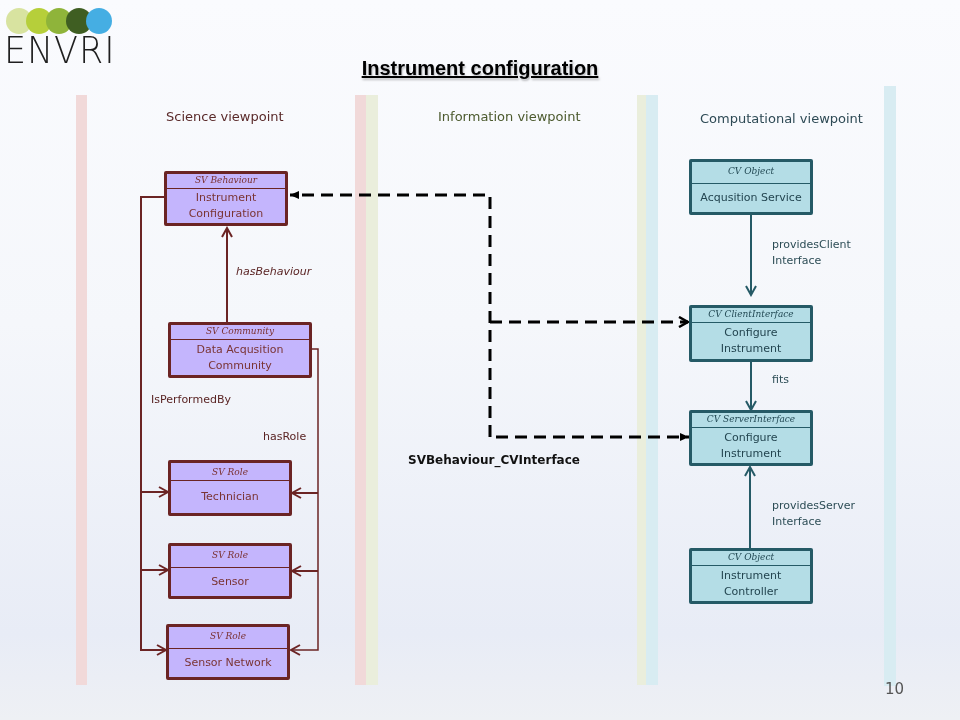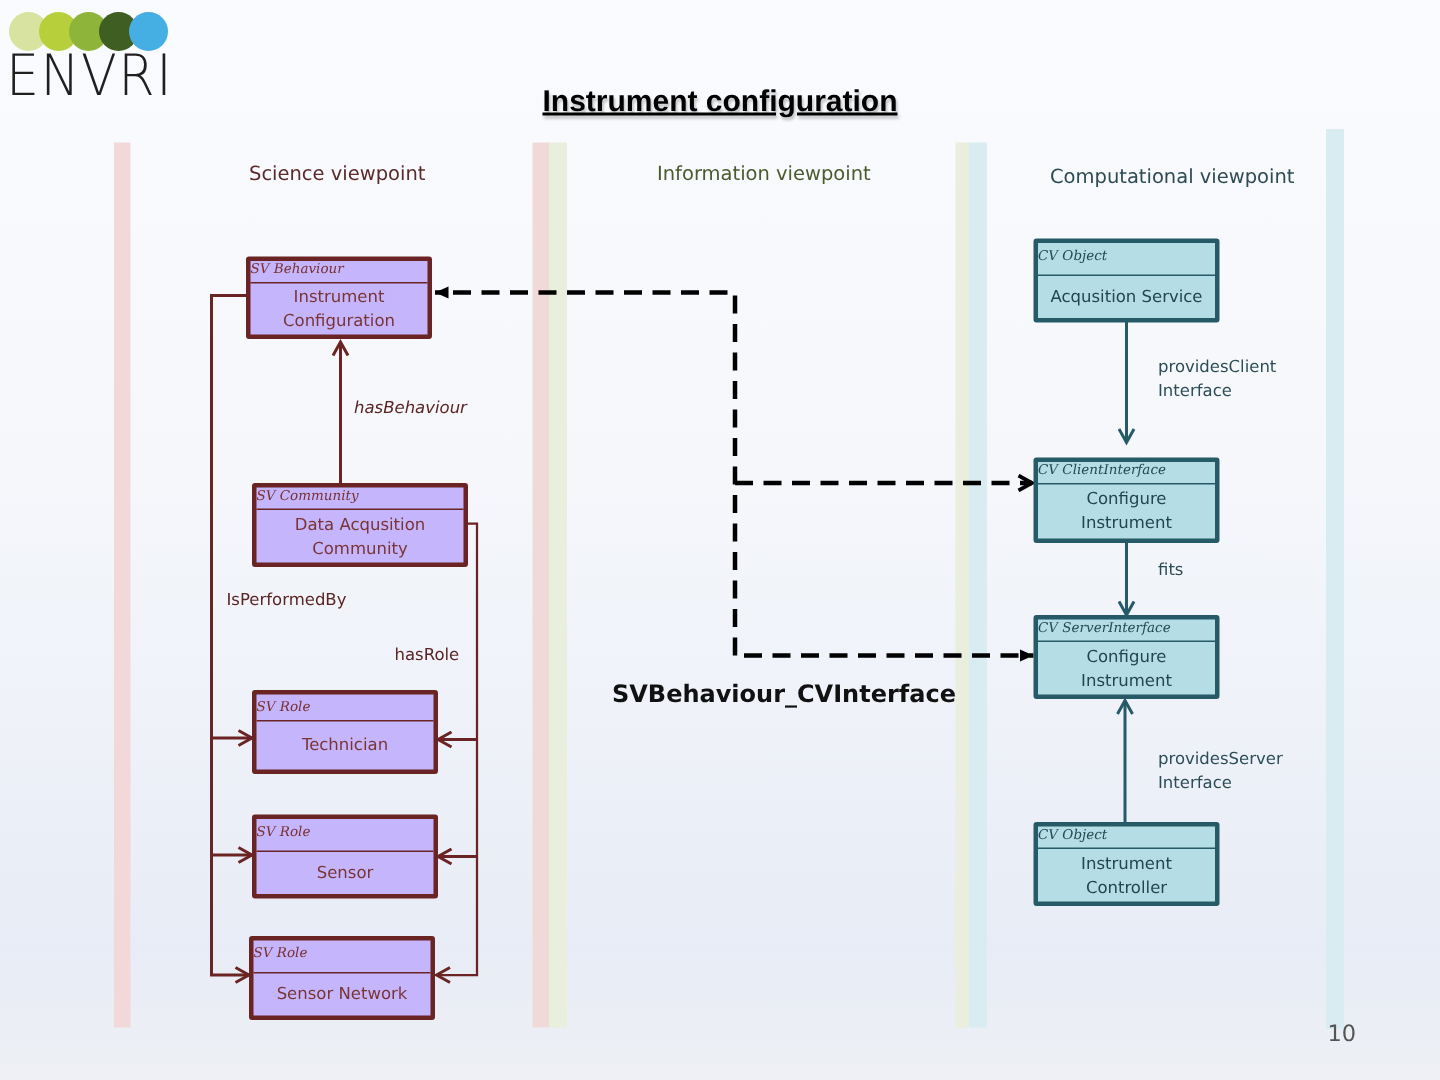--- a/index.html
+++ b/index.html
@@ -27,39 +27,39 @@
       font-family: "DejaVu Sans", sans-serif; white-space: nowrap;
     }
     .box {
       position: absolute; box-sizing: border-box; border: 3px solid; border-radius: 2px;
       display: flex; flex-direction: column;
     }
     .box.sv { background: #c4b5fd; border-color: #6b2424; }
     .box.cv { background: #b4dde6; border-color: #255a66; }
     .box .stereo {
       font-family: "DejaVu Serif", serif; font-style: italic; font-size: 9px;
-      border-bottom: 1px solid; padding: 1px 0 2px 0; line-height: 11px;
+      text-align: center; border-bottom: 1px solid; padding: 1px 0 2px 0; line-height: 11px;
     }
     .box.sv .stereo { color: #7a3030; border-color: #6b2424; }
     .box.cv .stereo { color: #234a55; border-color: #255a66; }
     .box .name {
       flex: 1; display: flex; align-items: center; justify-content: center; text-align: center;
       font-size: 11px; line-height: 16px; white-space: pre-line;
       font-family: "DejaVu Sans", sans-serif;
     }
     .box.sv .name { color: #7a3434; }
     .box.cv .name { color: #234550; }
     .rel-label {
       position: absolute; font-size: 11px; font-family: "DejaVu Sans", sans-serif;
       white-space: pre-line; line-height: 16px;
     }
     .rel-sv { color: #5a2424; }
     .rel-cv { color: #2d4d56; }
     .corr-label {
-      position: absolute; font-size: 16px; font-weight: bold; color: #111;
+      position: absolute; font-size: 12px; font-weight: bold; color: #111;
       font-family: "DejaVu Sans", sans-serif;
     }
     .page-num { position: absolute; left: 885px; top: 680px; font-size: 15px; color: #555; }
     svg.lines { position: absolute; left: 0; top: 0; }
   </style>
 </head>
 <body>
 
 <div class="abs logo">
   <div class="logo-dot" style="left: 2px; background: rgb(216, 227, 160);" id="ld0"></div>

